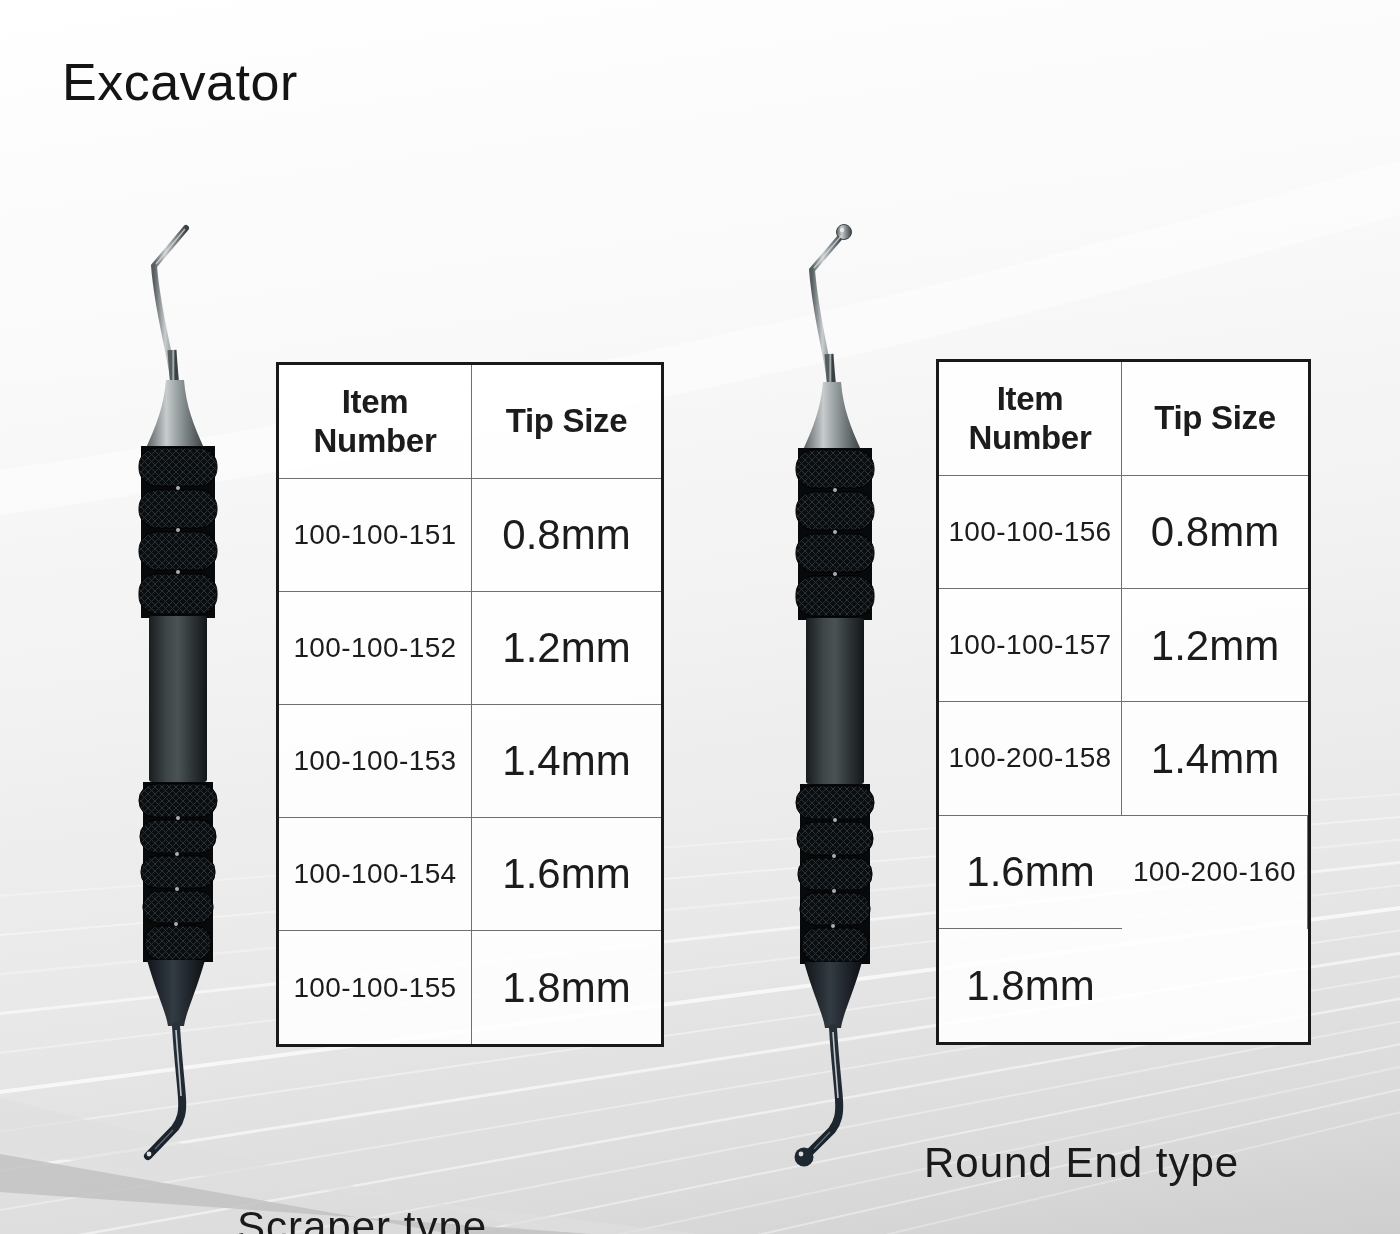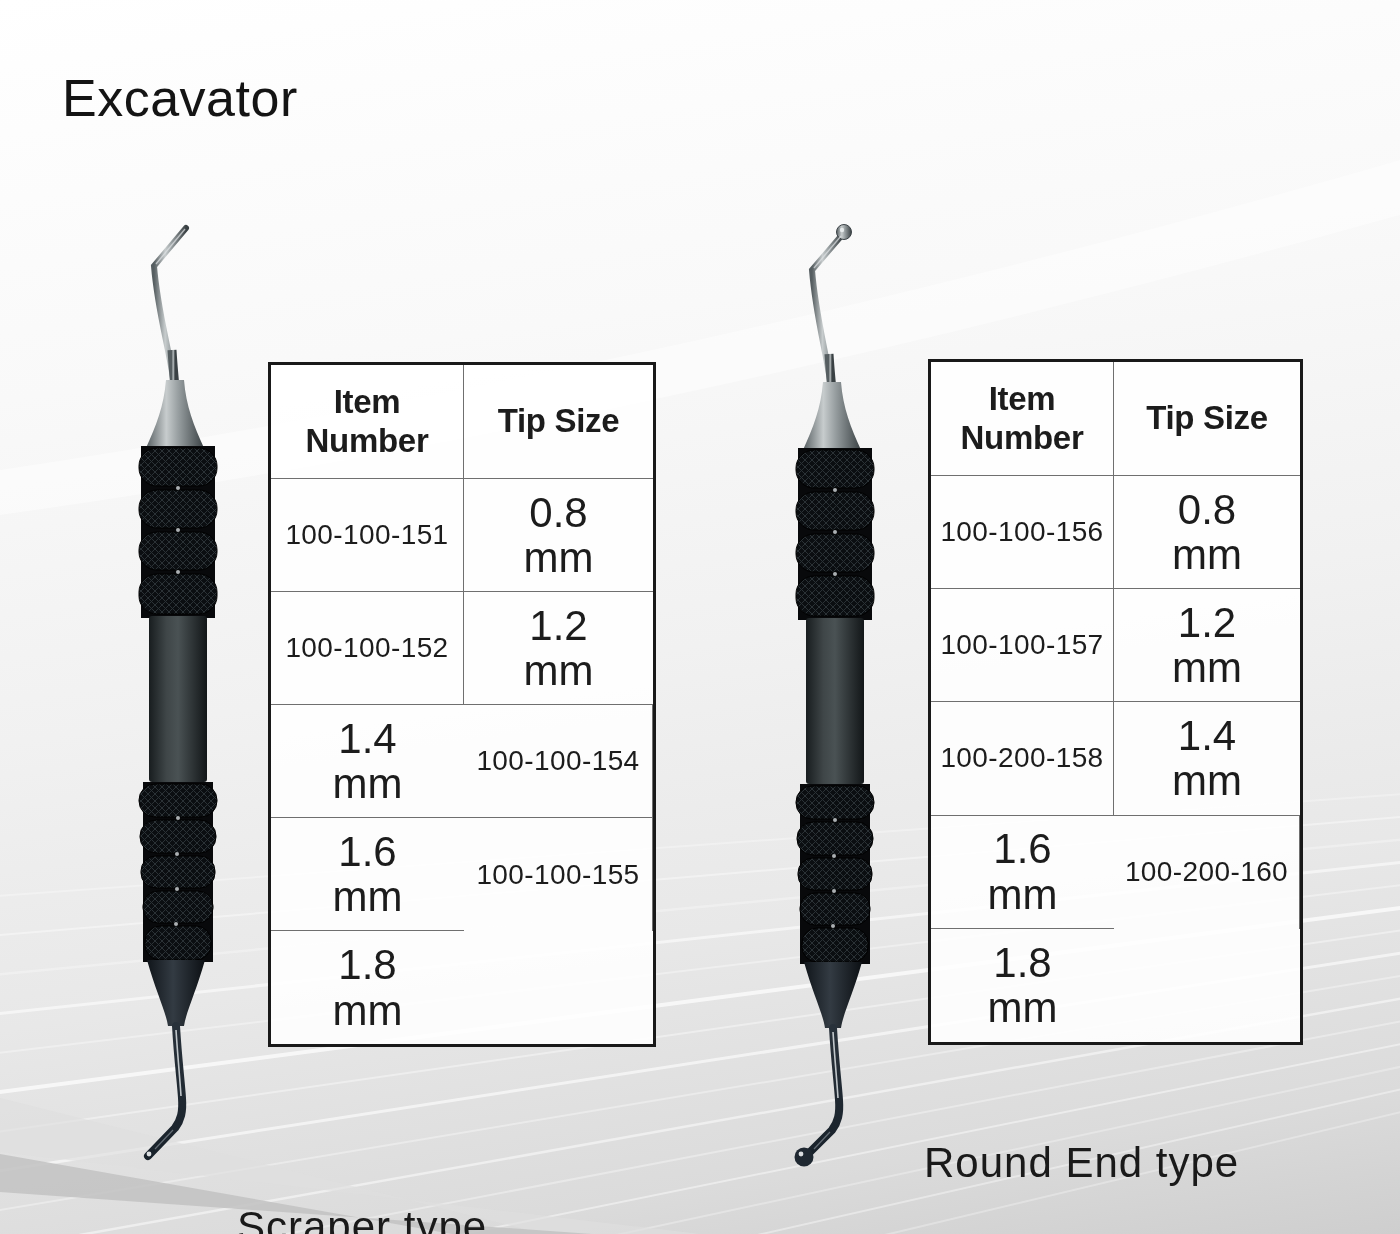--- a/index.html
+++ b/index.html
@@ -4,41 +4,42 @@
 <style>
   html,body{margin:0;padding:0;background:#ffffff;}
   .page{
     position:relative;width:1400px;height:1234px;overflow:hidden;
     font-family:"Liberation Sans",sans-serif;
     background:linear-gradient(172deg,#ffffff 0%,#f9f9f9 28%,#f1f1f1 52%,#e8e8e8 72%,#dbdbdb 90%,#cecece 100%);
   }
   .decor{position:absolute;left:0;top:0;z-index:0;}
   .title{
     position:absolute;left:62px;top:52px;z-index:2;
-    font-size:52px;font-weight:500;color:#141414;letter-spacing:.5px;margin-top:16px;
+    font-size:52px;font-weight:500;color:#141414;letter-spacing:.5px;
   }
   .spec-table{
     position:absolute;display:grid;z-index:2;box-sizing:border-box;
     background:rgba(255,255,255,.88);
     border:3px solid #191919;
+    margin-left:8px;
   }
   #table-left{left:268px;top:362px;width:388px;height:685px;
     grid-template-columns:193px 1fr;grid-template-rows:114px repeat(5,1fr);}
   #table-right{left:928px;top:359px;width:375px;height:686px;
     grid-template-columns:183px 1fr;grid-template-rows:114px repeat(5,1fr);}
   .cell{
     display:flex;align-items:center;justify-content:center;text-align:center;
     border-right:1.5px solid #6f6f6f;border-bottom:1.5px solid #6f6f6f;
     color:#1c1c1c;box-sizing:border-box;
   }
   .cell.lc{border-right:none;}
   .cell.lr{border-bottom:none;}
   .cell.head{font-weight:bold;font-size:33px;line-height:1.16;letter-spacing:-.3px;padding:0 14px;}
   .cell.item{font-size:28px;letter-spacing:.4px;}
-  .cell.tip{flex-direction:column;font-size:42px;line-height:1.08;}
+  .cell.tip{font-size:42px;line-height:1.08;}
   .caption{position:absolute;z-index:2;font-size:42px;color:#1a1a1a;letter-spacing:1px;}
   #caption-left{left:237px;top:1203px;}
   #caption-right{left:924px;top:1139px;}
   .instrument{position:absolute;z-index:3;}
   #instrument-left{left:85px;top:220px;}
   #instrument-right{left:742px;top:222px;}
 </style>
 </head>
 <body>
 
@@ -199,20 +200,21 @@
       <span>0.8</span>
       <span>mm</span>
     </div>
 
     <div class="cell item">100-100-152</div>
     <div class="cell tip lc">
       <span>1.2</span>
       <span>mm</span>
     </div>
 
+    <div class="cell item">100-100-153</div>
     <div class="cell tip lc">
       <span>1.4</span>
       <span>mm</span>
     </div>
 
     <div class="cell item">100-100-154</div>
     <div class="cell tip lc">
       <span>1.6</span>
       <span>mm</span>
     </div>

